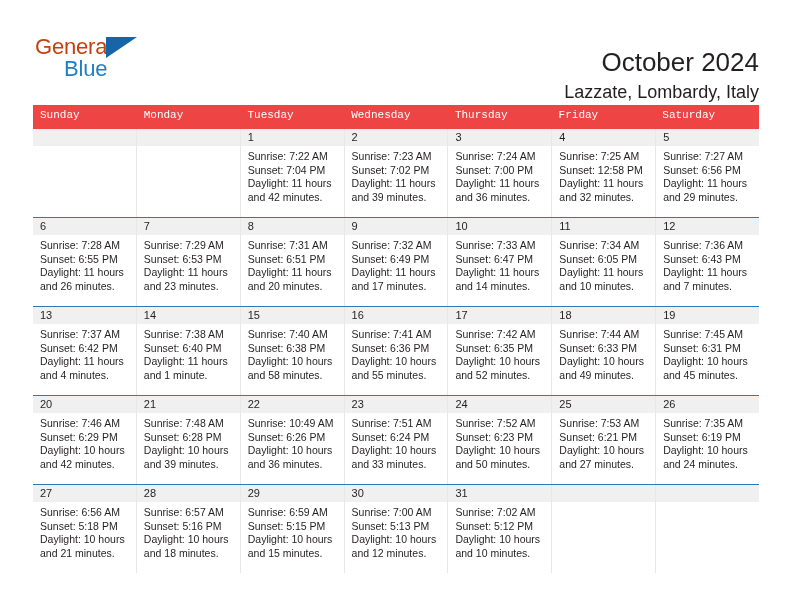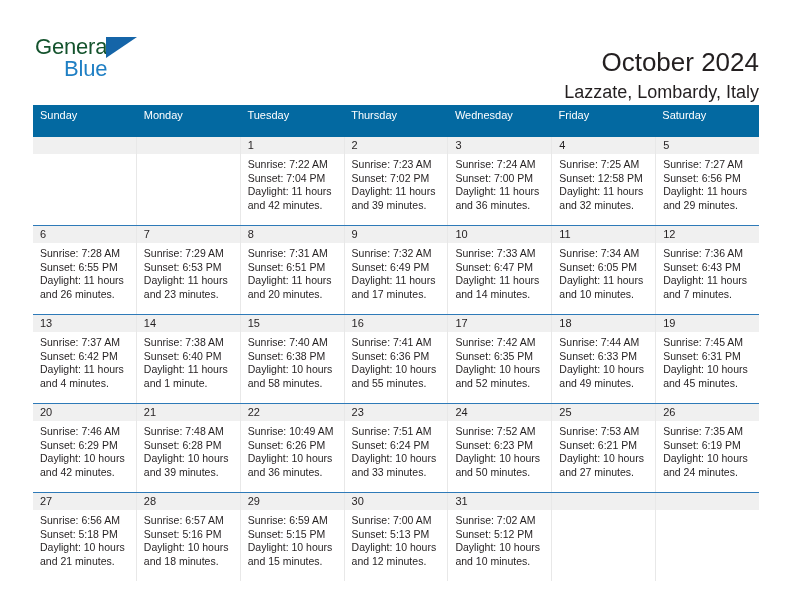--- a/index.html
+++ b/index.html
@@ -35,21 +35,21 @@
     top: 6px;
     width: 180px;
     height: 56px;
   }
   .brand-general {
     position: absolute;
     left: 2px;
     top: 0px;
     font-size: 22px;
     letter-spacing: -0.2px;
-    color: #14532d;
+    color: #c2410c;
     font-family: "Liberation Sans", sans-serif;
   }
   .brand-tri {
     position: absolute;
     left: 73px;
     top: 3px;
     width: 0;
     height: 0;
     border-left: 31px solid #1565a8;
     border-bottom: 21px solid transparent;
@@ -87,22 +87,23 @@
 
   
   .calendar {
     position: absolute;
     left: 33px;
     top: 105px;
     width: 726px;
   }
   .weekdays {
     display: flex;
-    background: #0369a1;
-    height: 32px;
+    background: #ef4444;
+    height: 24px;
+    font-family: Liberation Mono, monospace;
   }
   .weekday {
     flex: 1 1 0;
     color: #ffffff;
     font-size: 11px;
     line-height: 20px;
     padding-left: 7px;
     box-sizing: border-box;
     white-space: nowrap;
   }
@@ -161,22 +162,22 @@
       <div class="cal-subtitle">Lazzate, Lombardy, Italy</div>
     </div>
 
   </div>
 
   <div class="calendar">
     <div class="weekdays" id="weekday-row">
         <div class="weekday">Sunday</div>
         <div class="weekday">Monday</div>
         <div class="weekday">Tuesday</div>
+        <div class="weekday">Wednesday</div>
         <div class="weekday">Thursday</div>
-        <div class="weekday">Wednesday</div>
         <div class="weekday">Friday</div>
         <div class="weekday">Saturday</div>
       </div>
     <div id="calendar-body">
         <div class="week">
           <div class="week-inner">
             <div class="day empty">
               <div class="daynum"></div>
             </div>
             <div class="day empty">

